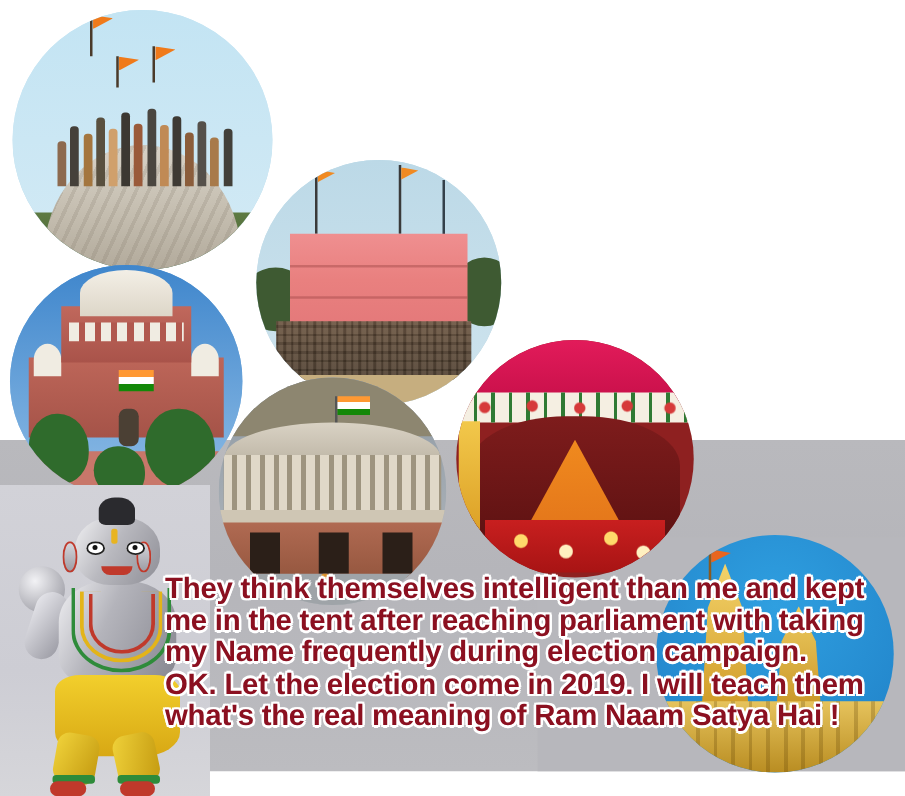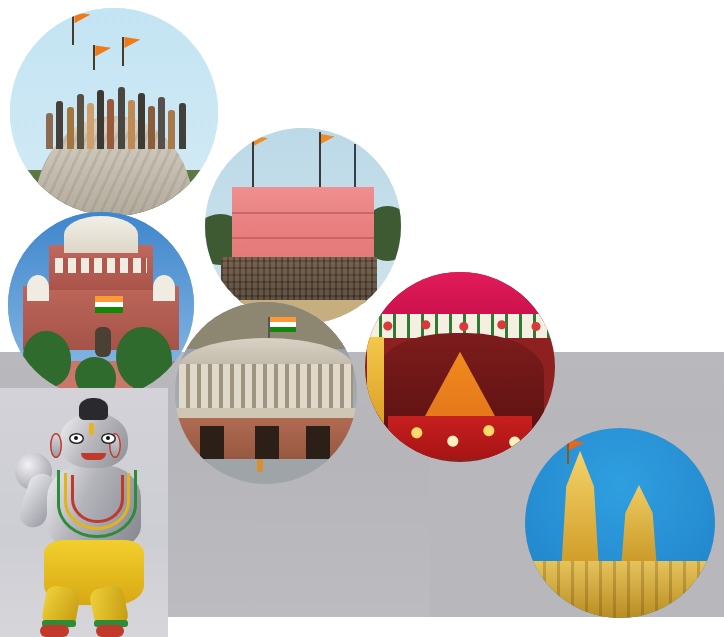--- a/index.html
+++ b/index.html
@@ -308,14 +308,19 @@
     <div class="ear l"></div>
     <div class="ear r"></div>
     <div class="tilak"></div>
     <div class="eye l"></div>
     <div class="eye r"></div>
     <div class="pupil l"></div>
     <div class="pupil r"></div>
     <div class="mouth"></div>
   </div>
 
+  <div class="memetext">They think themselves intelligent than me and kept
+me in the tent after reaching parliament with taking
+my Name frequently during election campaign.
+OK. Let the election come in 2019. I will teach them
+what's the real meaning of Ram Naam Satya Hai !</div>
 
 </div>
 
 </body></html>

